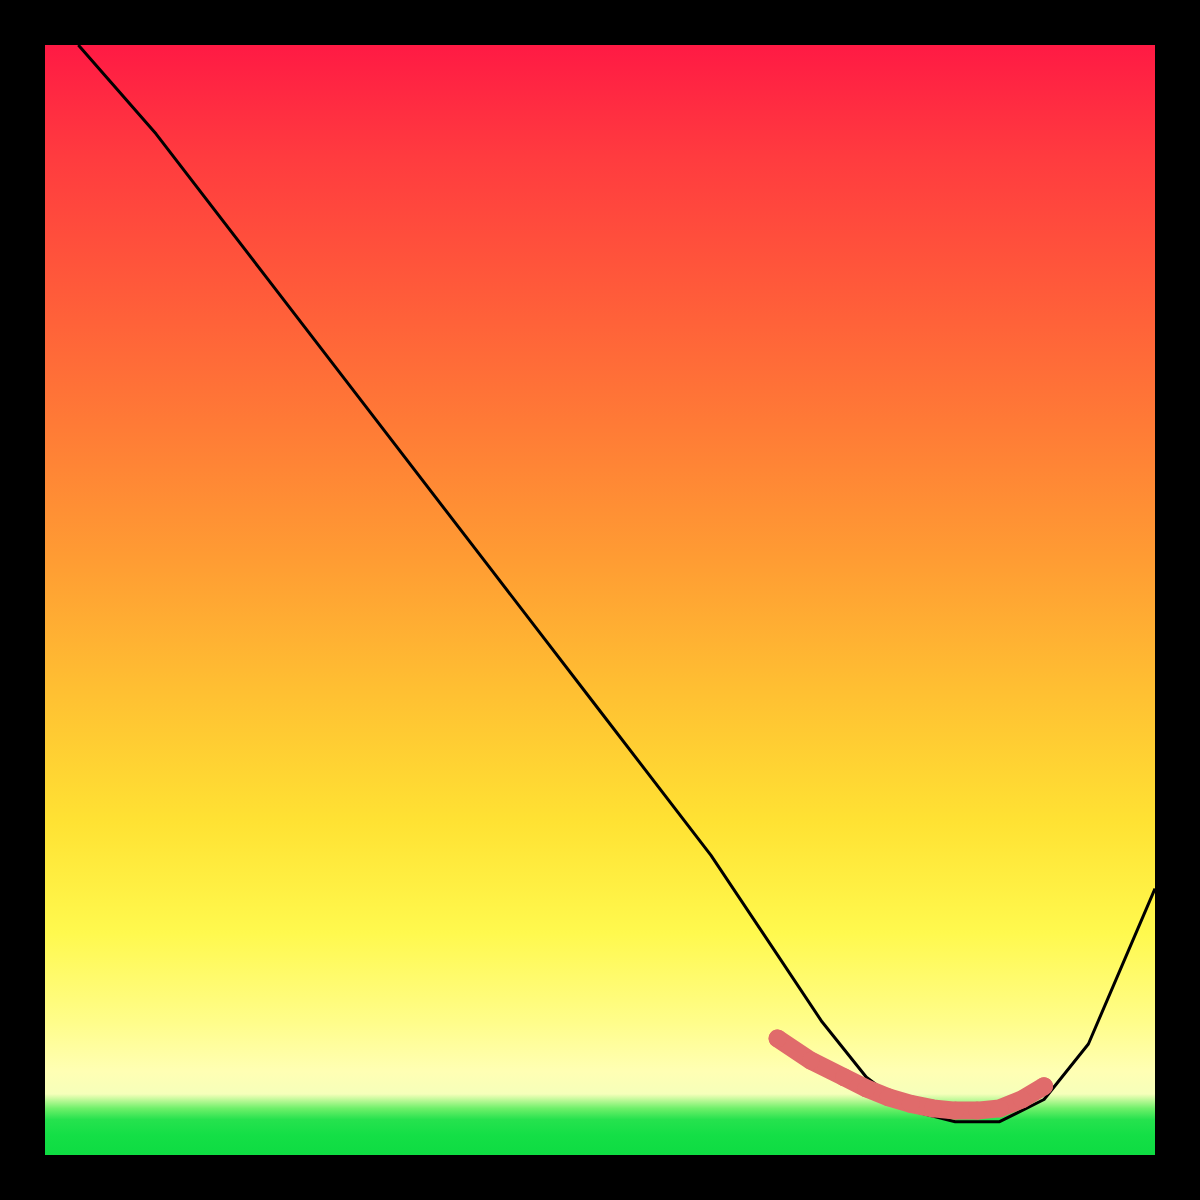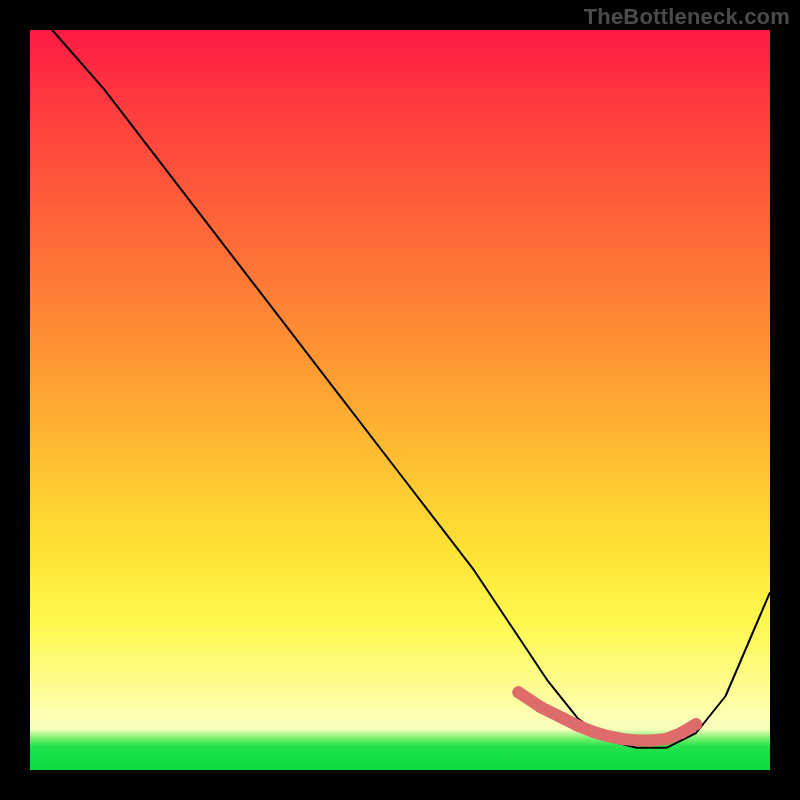--- a/index.html
+++ b/index.html
@@ -60,21 +60,20 @@
     top: 0;
     width: 740px;
     height: 740px;
     overflow: visible;
   }
 </style>
 </head>
 <body>
 
 <div class="frame">
-  <div class="watermark">TheBottleneck.com</div>
 
   <div class="plot-area">
     <svg id="chart-svg" viewBox="0 0 740 740">
         <path d="M22.2 0 L 74 59.19999999999993 L 148 155.39999999999998 L 222 251.59999999999997 L 296 347.79999999999995 L 370 444 L 444 540.2 L 488.40000000000003 606.8 L 518 651.2 L 547.6 688.2 L 577.2 710.4 L 606.8 717.8 L 636.4 717.8 L 666 703 L 695.5999999999999 666 L 740 562.4" fill="none" stroke="#000000" stroke-width="2" stroke-linejoin="round"></path>
         <path d="M488.40000000000003 662.3 L510.59999999999997 677.1 L532.8 688.2 L547.6 695.6 L562.4 701.52 L577.2 705.96 L592 708.92 L606.8 710.4 L621.6 710.4 L636.4 708.92 L651.2 703 L666 694.12" fill="none" stroke="#e06b6b" stroke-width="12" stroke-linecap="round" stroke-linejoin="round"></path>
         <circle cx="488.40000000000003" cy="662.3" r="6" fill="#e06b6b"></circle>
         <circle cx="510.59999999999997" cy="677.1" r="6" fill="#e06b6b"></circle>
         <circle cx="532.8" cy="688.2" r="6" fill="#e06b6b"></circle>
         <circle cx="547.6" cy="695.6" r="6" fill="#e06b6b"></circle>
         <circle cx="562.4" cy="701.52" r="6" fill="#e06b6b"></circle>

